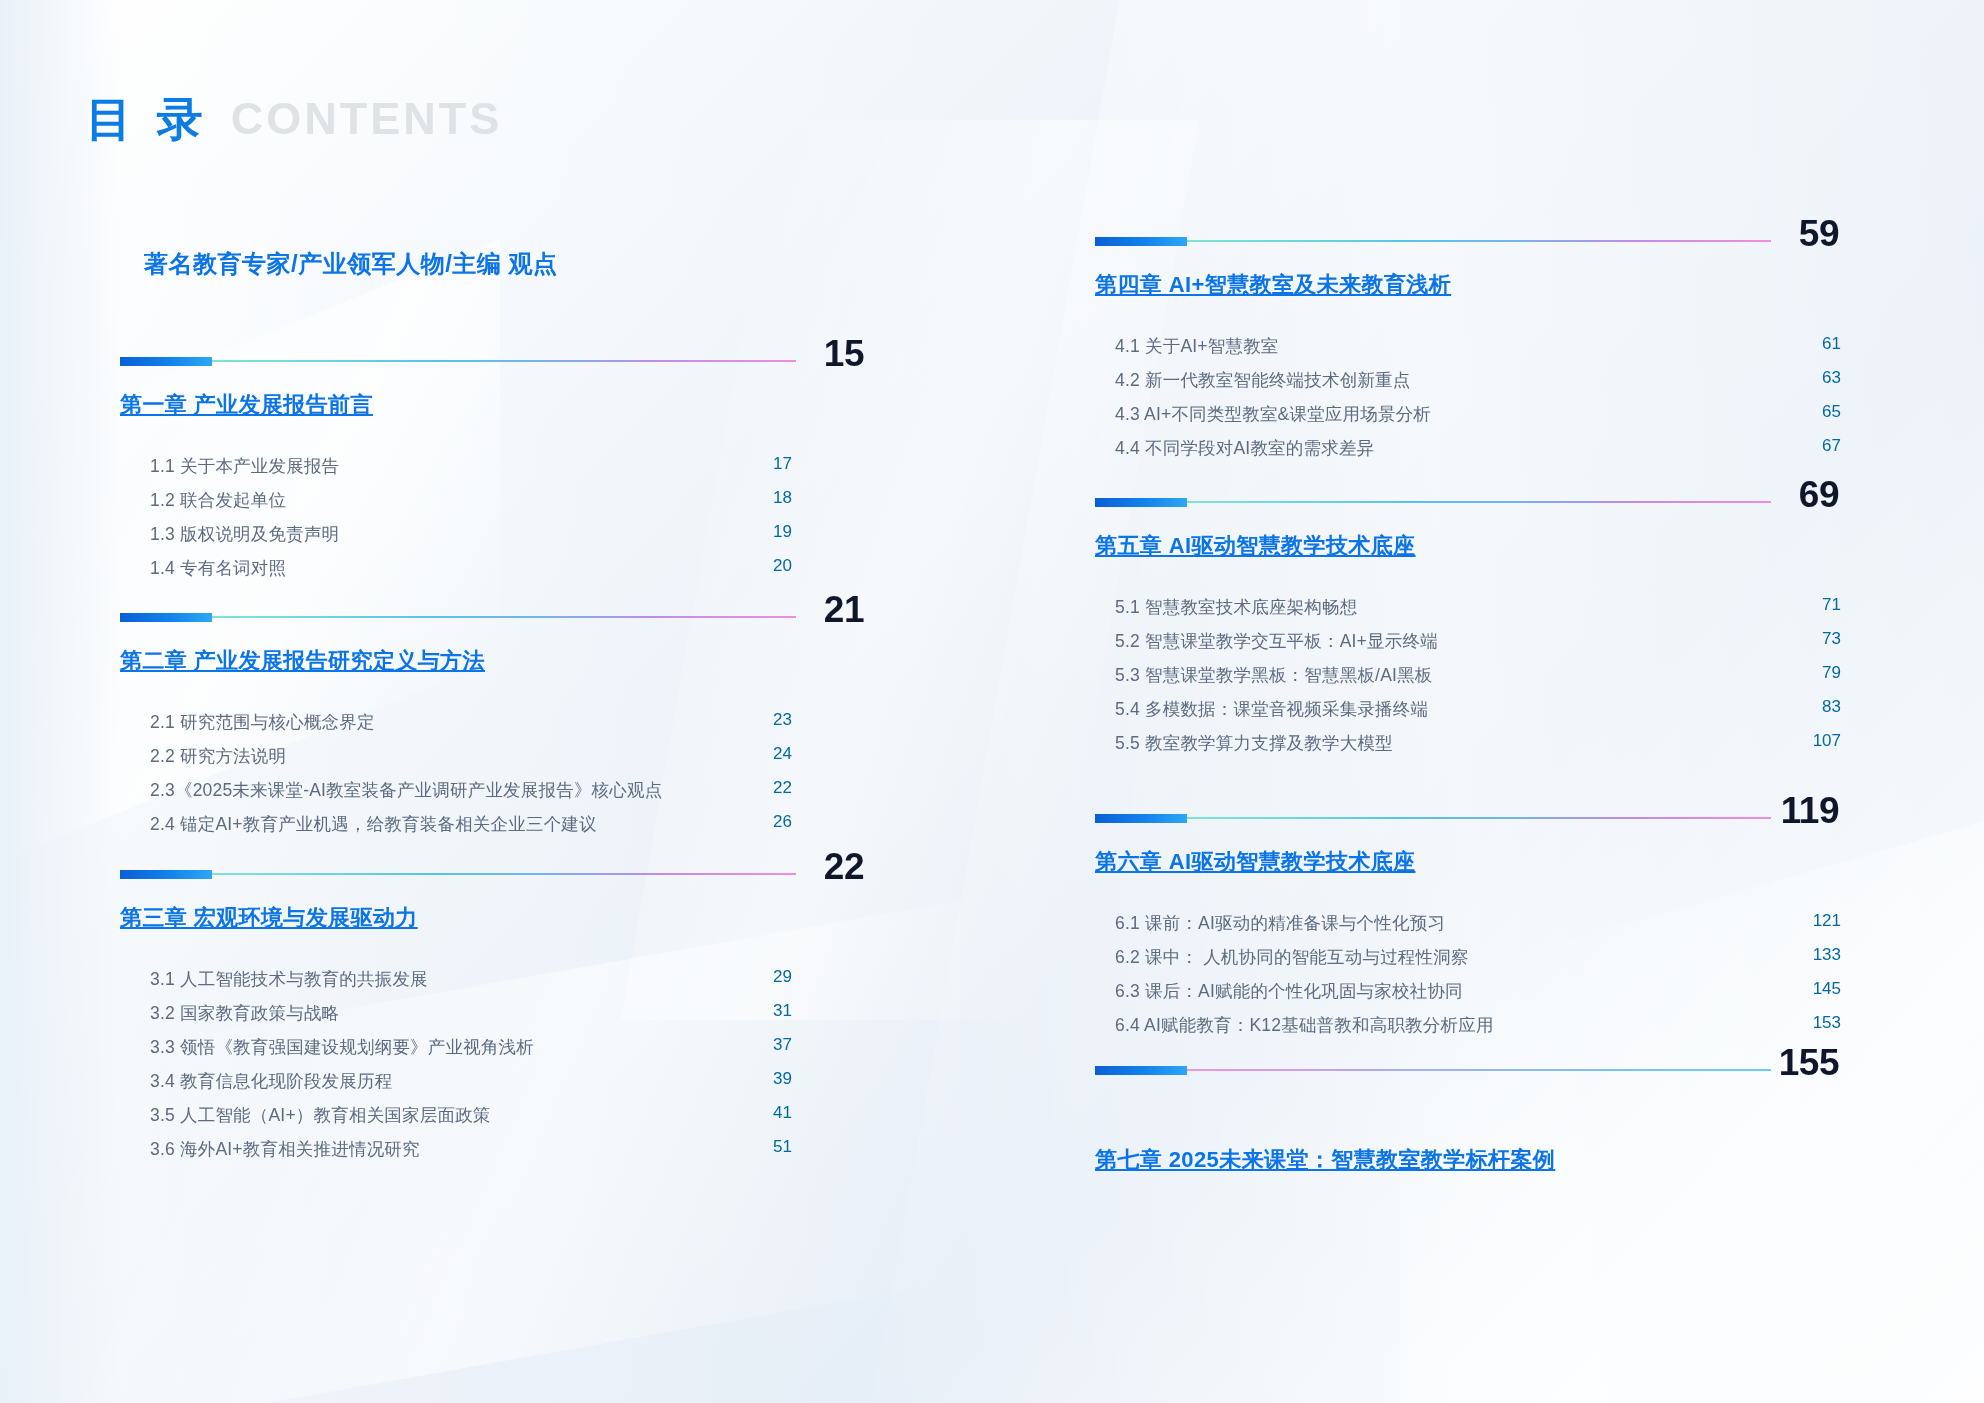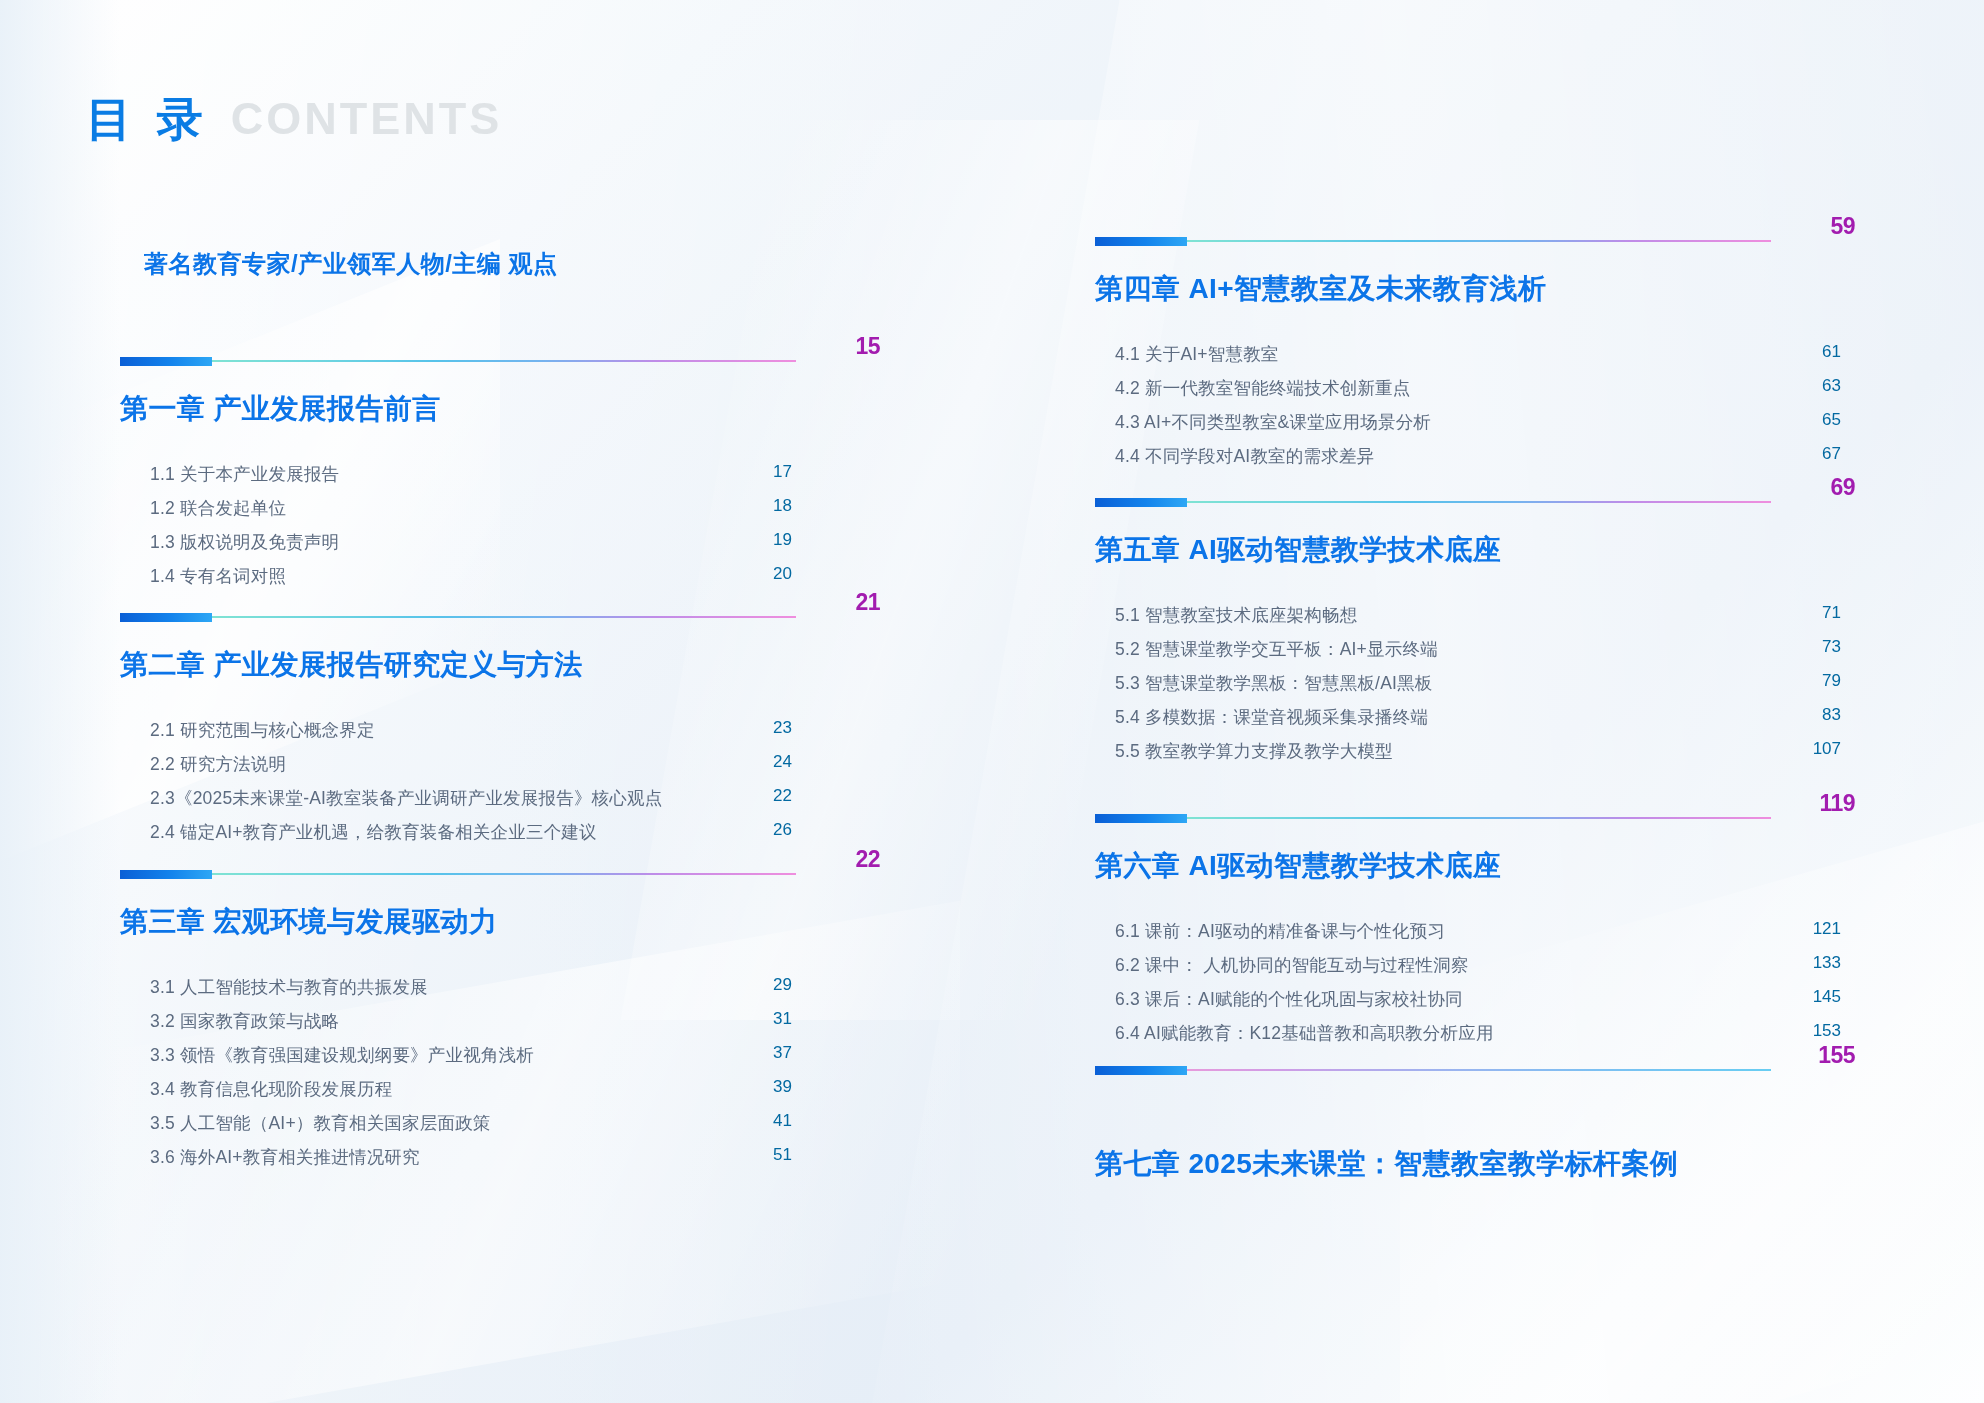--- a/index.html
+++ b/index.html
@@ -153,38 +153,39 @@
     right: 0;
     top: 1px;
     height: 2px;
     background: linear-gradient(90deg, #7fe3d3 0%, #6fd6df 18%, #57c3ea 38%, #73b4ef 56%, #c08ce8 76%, #ef8ede 100%);
   }
   .bar-thin.alt {
     background: linear-gradient(90deg, #e79bdc 0%, #cf9ce6 16%, #9fb2ef 42%, #7cc0f2 70%, #68cdf2 100%);
   }
   .chapter-page {
     position: absolute;
-    right: 0;
+    right: 16px;
     top: -13px;
     width: 80px;
     text-align: right;
-    font-size: 23px;
+    font-size: 37px;
     font-weight: bold;
-    color: #a21caf;
+    color: #0f172a;
     line-height: 1;
     letter-spacing: -0.5px;
   }
 
   .chapter-title {
     margin-top: 16px;
-    font-size: 28px;
+    font-size: 22px;
     font-weight: bold;
     color: #0b74e8;
     letter-spacing: 0.4px;
     white-space: nowrap;
+    text-decoration: underline;
   }
 
   .toc-items {
     margin-top: 34px;
     list-style: none;
   }
   .toc-item {
     position: relative;
     display: flex;
     align-items: baseline;

